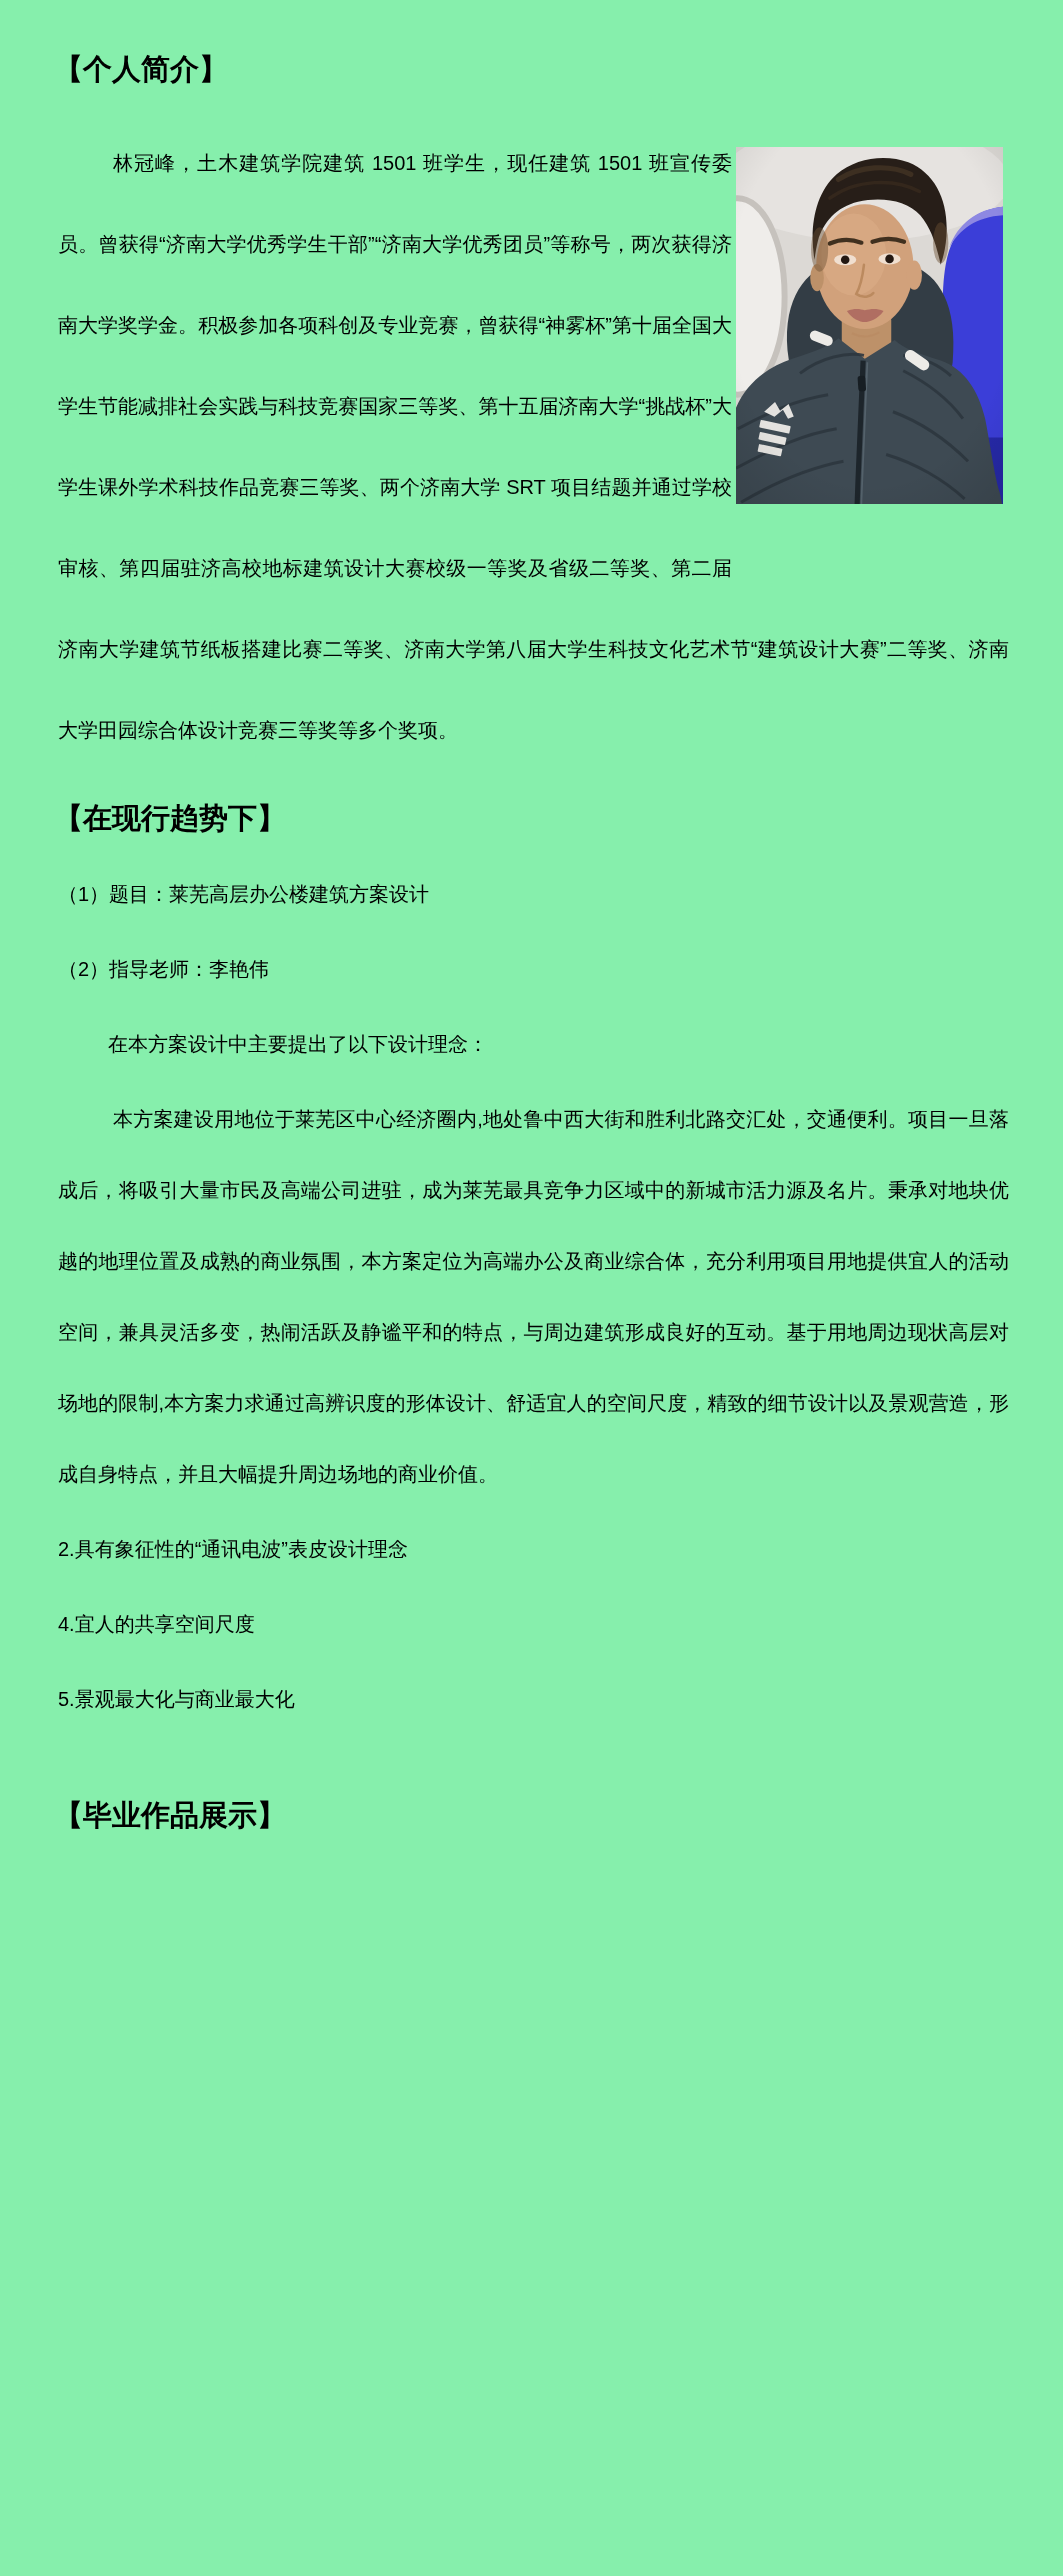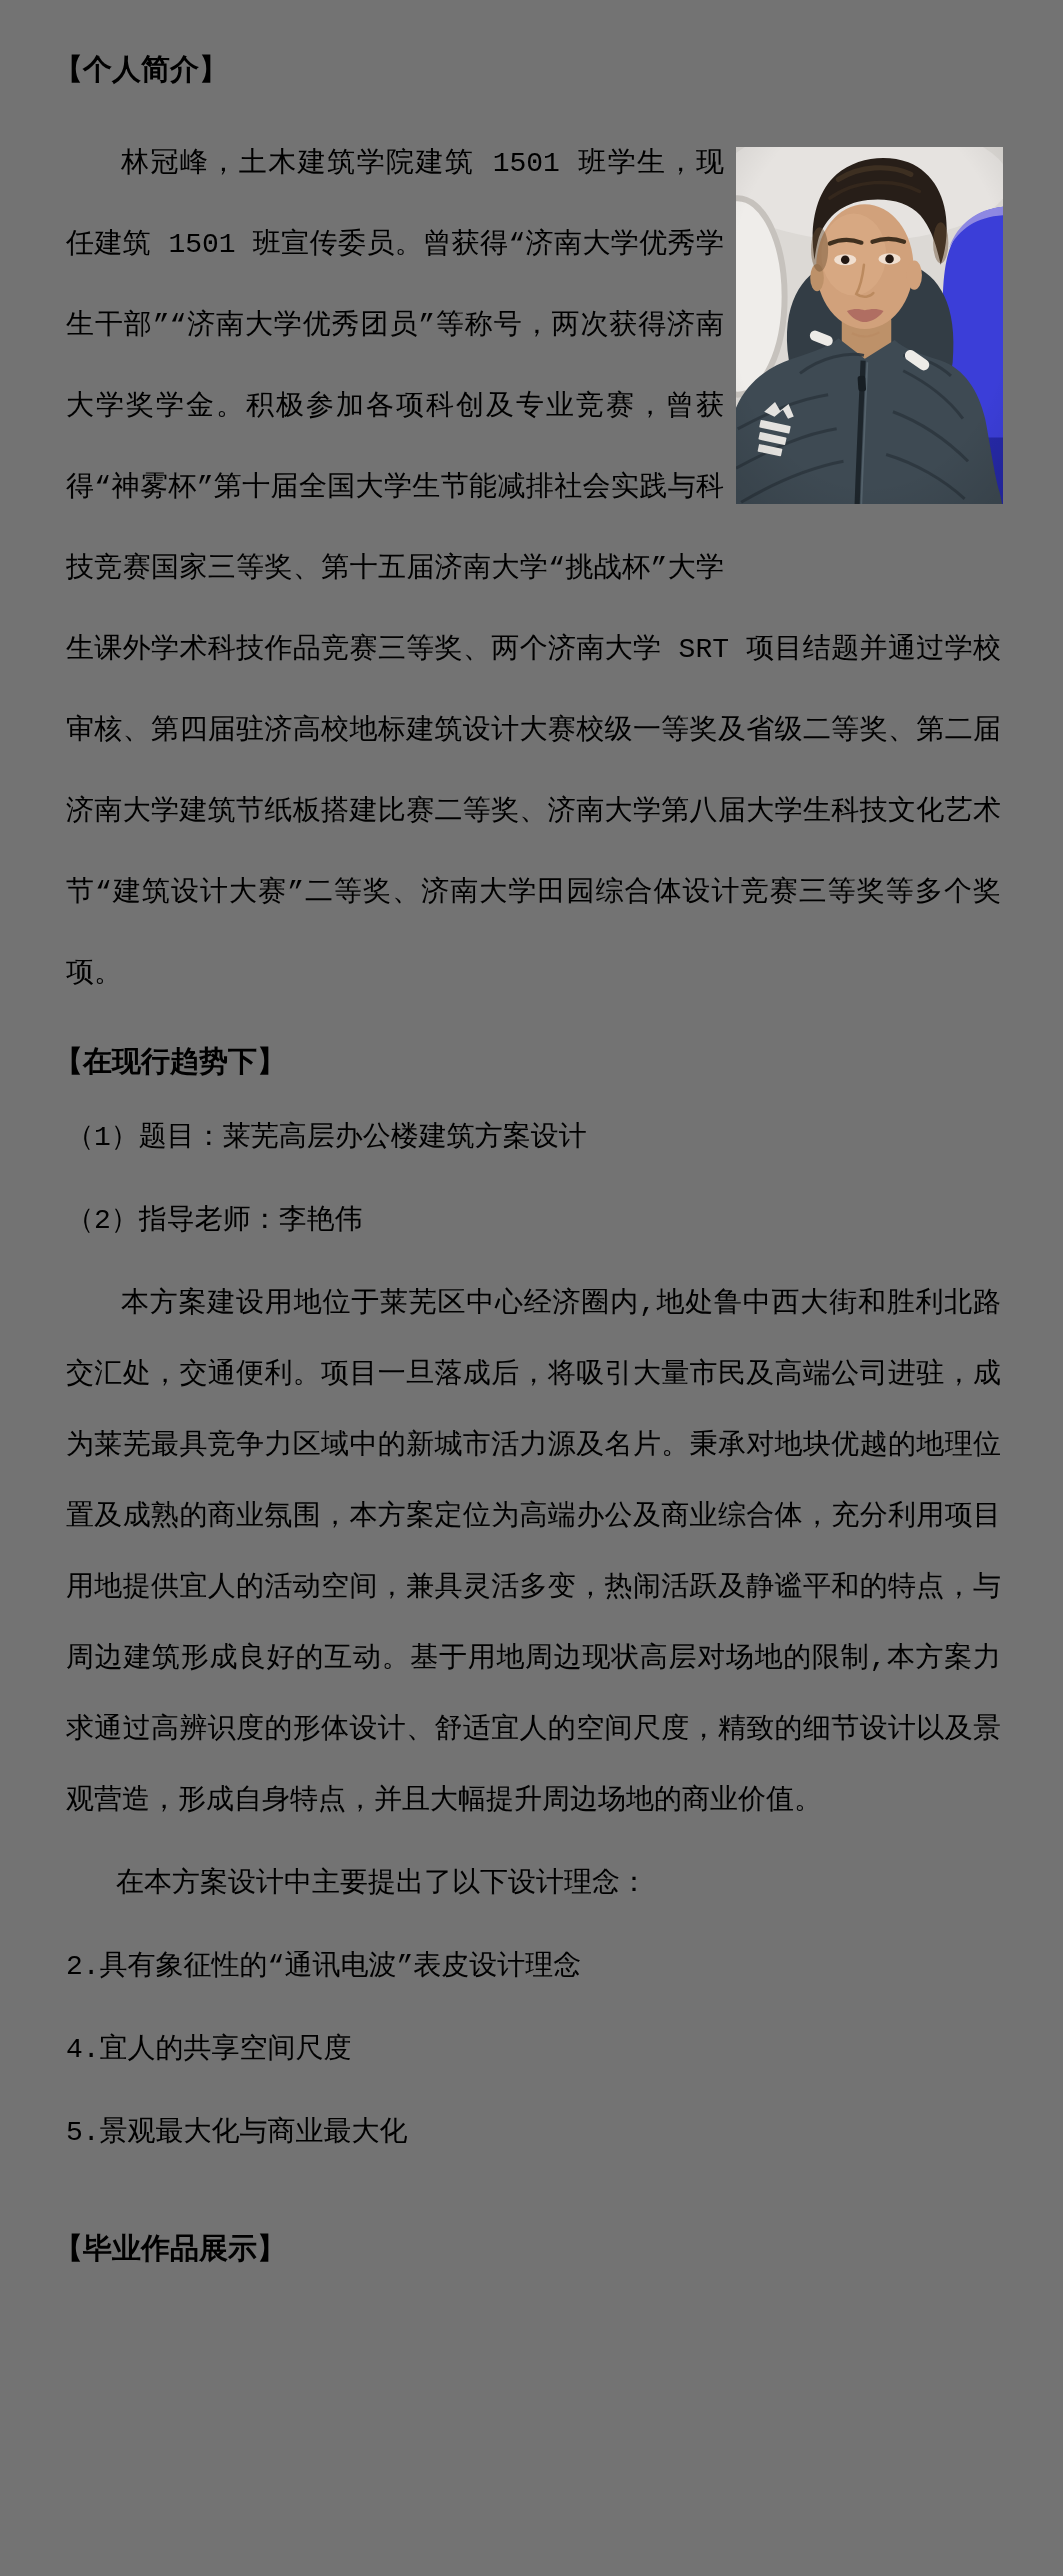--- a/index.html
+++ b/index.html
@@ -1,44 +1,44 @@
 <!DOCTYPE html>
 <html style="font-size:13.7px"><head>
 <meta charset="utf-8">
 <style>
   html, body { margin: 0; padding: 0; background: #ffffff; }
   .page {
     position: relative;
     width: 1063px;
     height: 2576px;
     margin: 0 auto;
-    background: #737373;
+    background: #86efac;
     overflow: hidden;
     color: #000;
   }
   .content {
     position: relative;
     box-sizing: border-box;
     width: 100%;
     padding: 44px 50px 0 54px;
   }
   .sec {
     margin: 0;
     font-family: "Liberation Sans", "DejaVu Sans", sans-serif;
     font-weight: bold;
     font-size: 29px;
     line-height: 51px;
     color: #000;
   }
   .h2 { margin-top: 22px; }
   .h3 { margin-top: 55px; }
   .para {
-    margin: 12px;
-    font-family: Liberation Mono, monospace;
-    font-size: 28px;
+    margin: 4px;
+    font-family: Liberation Sans, sans-serif;
+    font-size: 20px;
     color: #000;
     text-align: justify;
   }
   .p1 {
     margin-top: 28px;
     line-height: 81px;
     text-indent: 55px;
   }
   .photo-spacer {
     float: right;
@@ -66,22 +66,22 @@
   <div class="content">
 
     <h1 class="sec">【个人简介】</h1>
 
     <p class="para p1"><span class="photo-spacer"></span><span>林冠峰，土木建筑学院建筑 1501 班学生，现任建筑 1501 班宣传委员。曾获得“济南大学优秀学生干部”“济南大学优秀团员”等称号，两次获得济南大学奖学金。积极参加各项科创及专业竞赛，曾获得“神雾杯”第十届全国大学生节能减排社会实践与科技竞赛国家三等奖、第十五届济南大学“挑战杯”大学生课外学术科技作品竞赛三等奖、两个济南大学 SRT 项目结题并通过学校审核、第四届驻济高校地标建筑设计大赛校级一等奖及省级二等奖、第二届济南大学建筑节纸板搭建比赛二等奖、济南大学第八届大学生科技文化艺术节“建筑设计大赛”二等奖、济南大学田园综合体设计竞赛三等奖等多个奖项。</span></p>
 
     <h1 class="sec h2">【在现行趋势下】</h1>
 
     <p class="para pl p2a">（1）题目：莱芜高层办公楼建筑方案设计</p>
     <p class="para pl">（2）指导老师：李艳伟</p>
+    <p class="para pl p4">在本方案设计中主要提出了以下设计理念：</p>
     <p class="para pl p3">本方案建设用地位于莱芜区中心经济圈内,地处鲁中西大街和胜利北路交汇处，交通便利。项目一旦落成后，将吸引大量市民及高端公司进驻，成为莱芜最具竞争力区域中的新城市活力源及名片。秉承对地块优越的地理位置及成熟的商业氛围，本方案定位为高端办公及商业综合体，充分利用项目用地提供宜人的活动空间，兼具灵活多变，热闹活跃及静谧平和的特点，与周边建筑形成良好的互动。基于用地周边现状高层对场地的限制,本方案力求通过高辨识度的形体设计、舒适宜人的空间尺度，精致的细节设计以及景观营造，形成自身特点，并且大幅提升周边场地的商业价值。</p>
-    <p class="para pl p4">在本方案设计中主要提出了以下设计理念：</p>
     <p class="para pl">2.具有象征性的“通讯电波”表皮设计理念</p>
     <p class="para pl">4.宜人的共享空间尺度</p>
     <p class="para pl">5.景观最大化与商业最大化</p>
 
     <h1 class="sec h3">【毕业作品展示】</h1>
 
   </div>
 
   <div class="photo">
     <svg viewBox="0 0 313 418" preserveAspectRatio="none">

